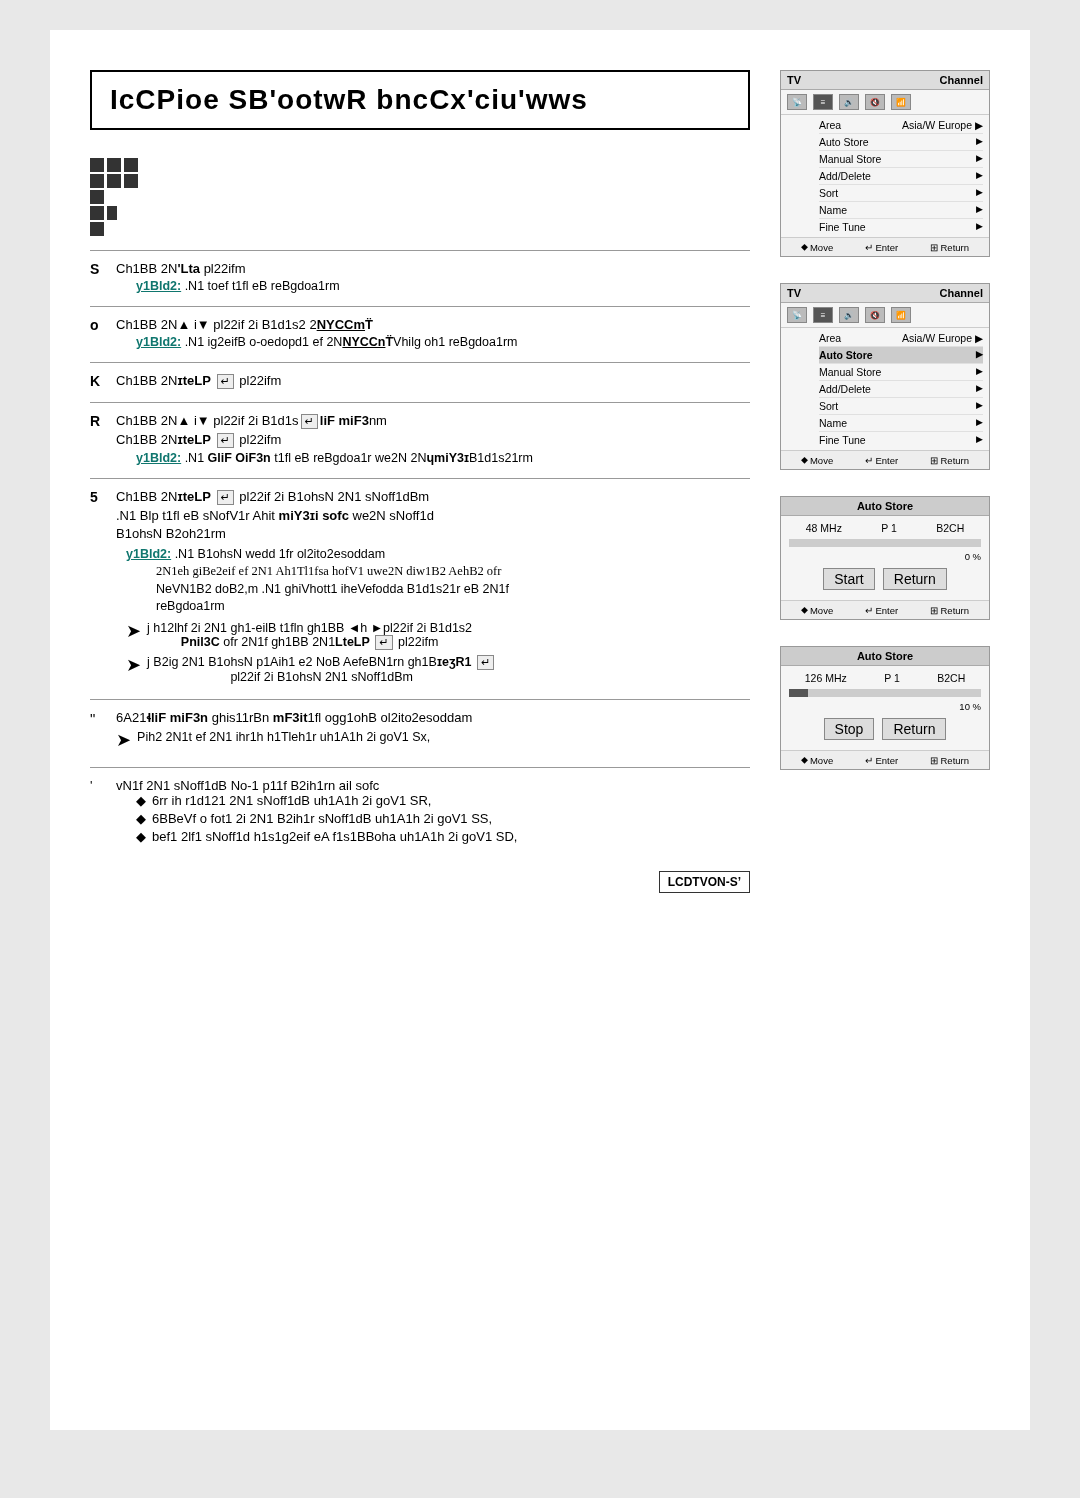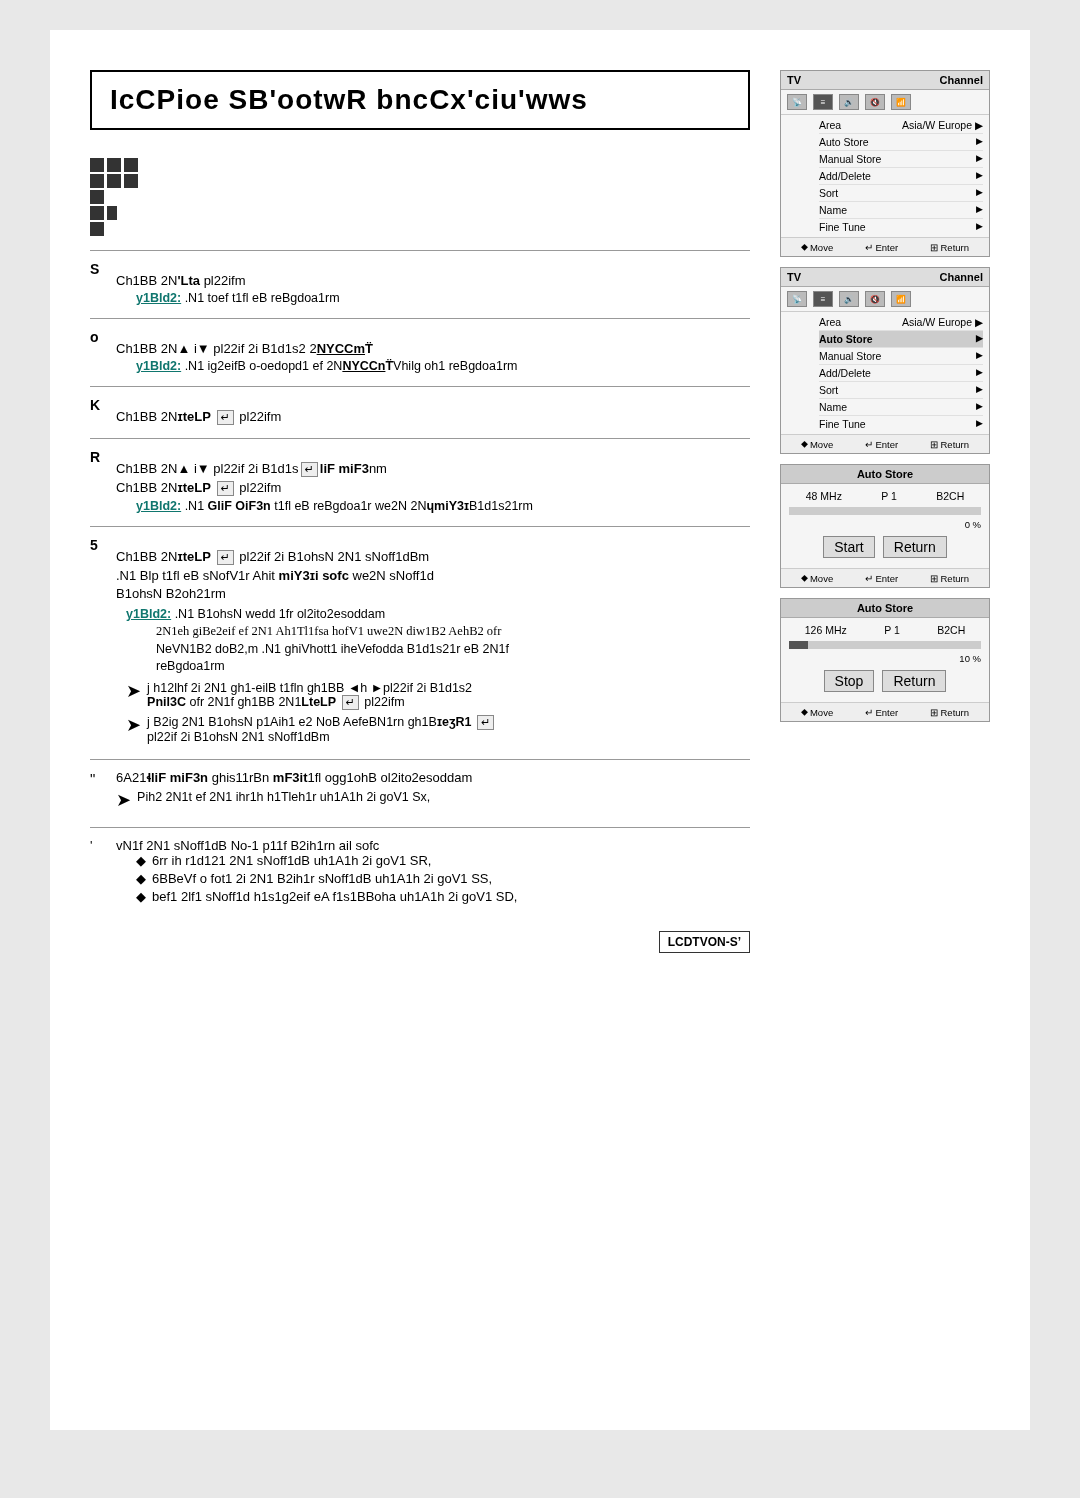--- a/index.html
+++ b/index.html
@@ -23,21 +23,21 @@
     }
     .main-content {
       flex: 1;
       min-width: 0;
     }
     .right-panel {
       width: 210px;
       flex-shrink: 0;
       display: flex;
       flex-direction: column;
-      gap: 10px;
+      gap: 26px;
     }
 
     
     .page-title-box {
       border: 2px solid #000;
       padding: 12px 18px;
       margin-bottom: 28px;
     }
     .page-title {
       font-size: 28px;
@@ -82,21 +82,20 @@
       margin-bottom: 6px;
     }
     .step-label {
       font-weight: bold;
       width: 16px;
       flex-shrink: 0;
       font-size: 14px;
     }
     .step-content {
       flex: 1;
-      margin-top: 12px;
     }
     .step-title-line {
       font-size: 13px;
       margin-bottom: 3px;
     }
     .bold { font-weight: bold; }
     .underline { text-decoration: underline; }
 
     .sub-label {
       font-weight: bold;
@@ -121,20 +120,21 @@
       margin-bottom: 5px;
       margin-left: 10px;
     }
     .arrow-sym {
       font-size: 18px;
       line-height: 1.2;
       flex-shrink: 0;
     }
     .arrow-text {
       font-size: 12.5px;
+      text-align: center;
     }
 
     
     .quote-section {
       border-top: 1px solid #999;
       padding-top: 10px;
       margin-bottom: 10px;
     }
     .quote-row {
       display: flex;

